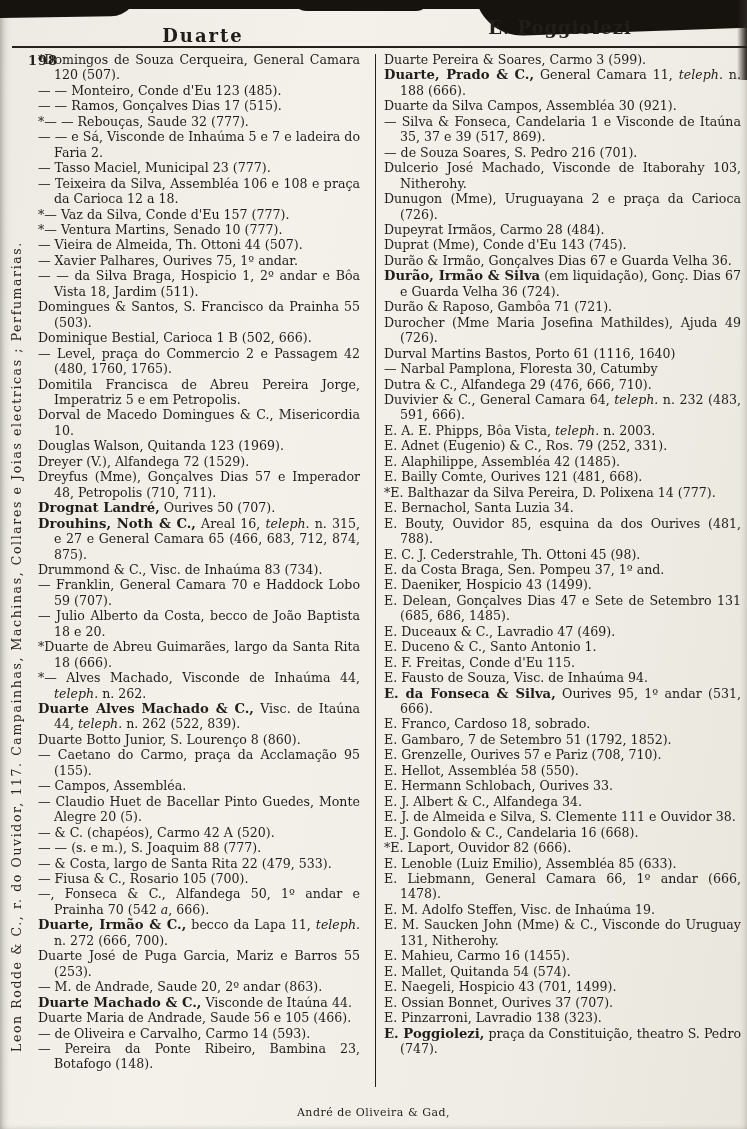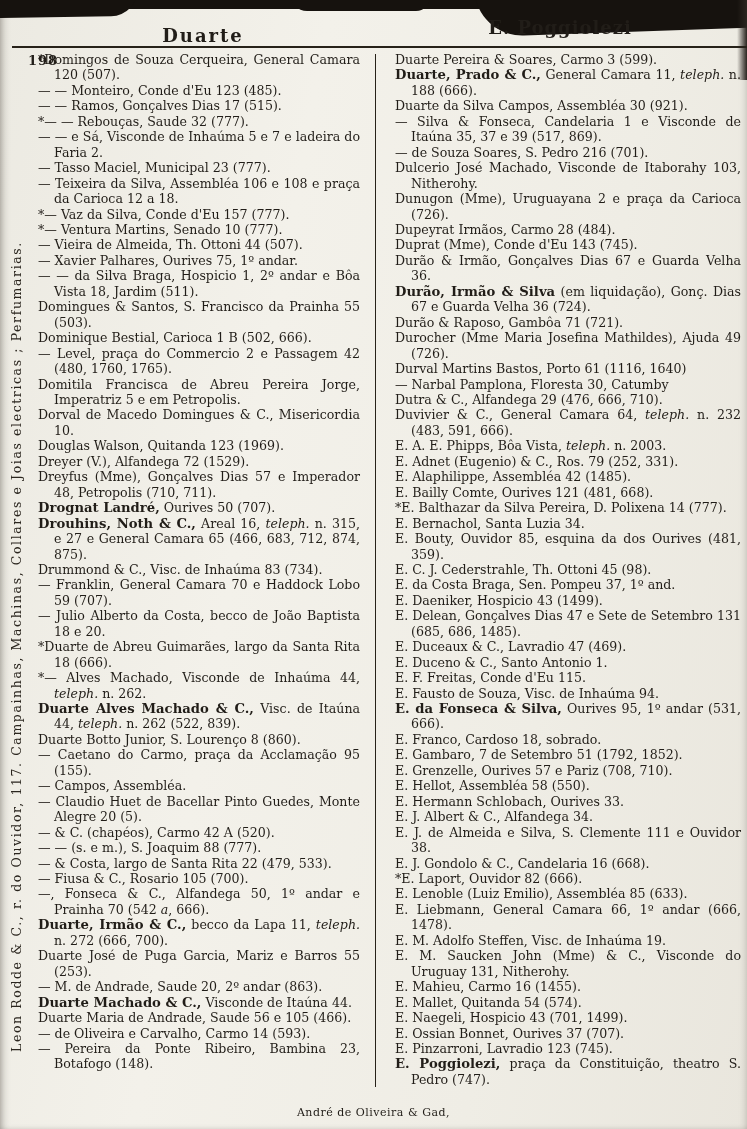--- a/index.html
+++ b/index.html
@@ -34,21 +34,21 @@
     font-size:12.5px; letter-spacing:1.6px; color:#2a251e;
   }
 
   .columns {
     position:absolute; top:52px; left:38px; right:4px; bottom:34px;
     display:flex;
   }
   .col { overflow:hidden; height:100%; }
   .col-left  { width:336px; padding-right:14px; }
   .col-divider { width:0; border-left:1.5px solid #272219; margin:2px 1px 8px 1px; }
-  .col-right { flex:1; padding-left:18px; padding-right:2px; }
+  .col-right { flex:1; padding-left:7px; padding-right:2px; }
 
   .entry {
     font-size:12.6px; line-height:15.45px;
     text-align:justify;
     padding-left:16px; text-indent:-16px;
   }
   .entry .b { font-weight:bold; font-size:13.2px; }
   .entry .i { font-style:italic; }
 
   .footer-line {
@@ -141,21 +141,21 @@
         <div class="entry"><span>Durval Martins Bastos, Porto 61 (1116, 1640)</span></div>
         <div class="entry"><span>— Narbal Pamplona, Floresta 30, Catumby</span></div>
         <div class="entry"><span>Dutra &amp; C., Alfandega 29 (476, 666, 710).</span></div>
         <div class="entry"><span>Duvivier &amp; C., General Camara 64, </span><span class="i">teleph.</span><span> n. 232 (483, 591, 666).</span></div>
         <div class="entry"><span>E. A. E. Phipps, Bôa Vista, </span><span class="i">teleph.</span><span> n. 2003.</span></div>
         <div class="entry"><span>E. Adnet (Eugenio) &amp; C., Ros. 79 (252, 331).</span></div>
         <div class="entry"><span>E. Alaphilippe, Assembléa 42 (1485).</span></div>
         <div class="entry"><span>E. Bailly Comte, Ourives 121 (481, 668).</span></div>
         <div class="entry"><span>*E. Balthazar da Silva Pereira, D. Polixena 14 (777).</span></div>
         <div class="entry"><span>E. Bernachol, Santa Luzia 34.</span></div>
-        <div class="entry"><span>E. Bouty, Ouvidor 85, esquina da dos Ourives (481, 359).</span></div>
+        <div class="entry"><span>E. Bouty, Ouvidor 85, esquina da dos Ourives (481, 788).</span></div>
         <div class="entry"><span>E. C. J. Cederstrahle, Th. Ottoni 45 (98).</span></div>
         <div class="entry"><span>E. da Costa Braga, Sen. Pompeu 37, 1º and.</span></div>
         <div class="entry"><span>E. Daeniker, Hospicio 43 (1499).</span></div>
         <div class="entry"><span>E. Delean, Gonçalves Dias 47 e Sete de Setembro 131 (685, 686, 1485).</span></div>
         <div class="entry"><span>E. Duceaux &amp; C., Lavradio 47 (469).</span></div>
         <div class="entry"><span>E. Duceno &amp; C., Santo Antonio 1.</span></div>
         <div class="entry"><span>E. F. Freitas, Conde d'Eu 115.</span></div>
         <div class="entry"><span>E. Fausto de Souza, Visc. de Inhaúma 94.</span></div>
         <div class="entry"><span class="b">E. da Fonseca &amp; Silva,</span><span> Ourives 95, 1º andar (531, 666).</span></div>
         <div class="entry"><span>E. Franco, Cardoso 18, sobrado.</span></div>
@@ -168,20 +168,20 @@
         <div class="entry"><span>E. J. Gondolo &amp; C., Candelaria 16 (668).</span></div>
         <div class="entry"><span>*E. Laport, Ouvidor 82 (666).</span></div>
         <div class="entry"><span>E. Lenoble (Luiz Emilio), Assembléa 85 (633).</span></div>
         <div class="entry"><span>E. Liebmann, General Camara 66, 1º andar (666, 1478).</span></div>
         <div class="entry"><span>E. M. Adolfo Steffen, Visc. de Inhaúma 19.</span></div>
         <div class="entry"><span>E. M. Saucken John (Mme) &amp; C., Visconde do Uruguay 131, Nitherohy.</span></div>
         <div class="entry"><span>E. Mahieu, Carmo 16 (1455).</span></div>
         <div class="entry"><span>E. Mallet, Quitanda 54 (574).</span></div>
         <div class="entry"><span>E. Naegeli, Hospicio 43 (701, 1499).</span></div>
         <div class="entry"><span>E. Ossian Bonnet, Ourives 37 (707).</span></div>
-        <div class="entry"><span>E. Pinzarroni, Lavradio 123 (745).</span></div>
+        <div class="entry"><span>E. Pinzarroni, Lavradio 138 (323).</span></div>
         <div class="entry"><span class="b">E. Poggiolezi,</span><span> praça da Constituição, theatro S. Pedro (747).</span></div>
       </div>
   </div>
 
   <div class="footer-line">André de Oliveira &amp; Gad,</div>
 
 </div>
 
 </body></html>

